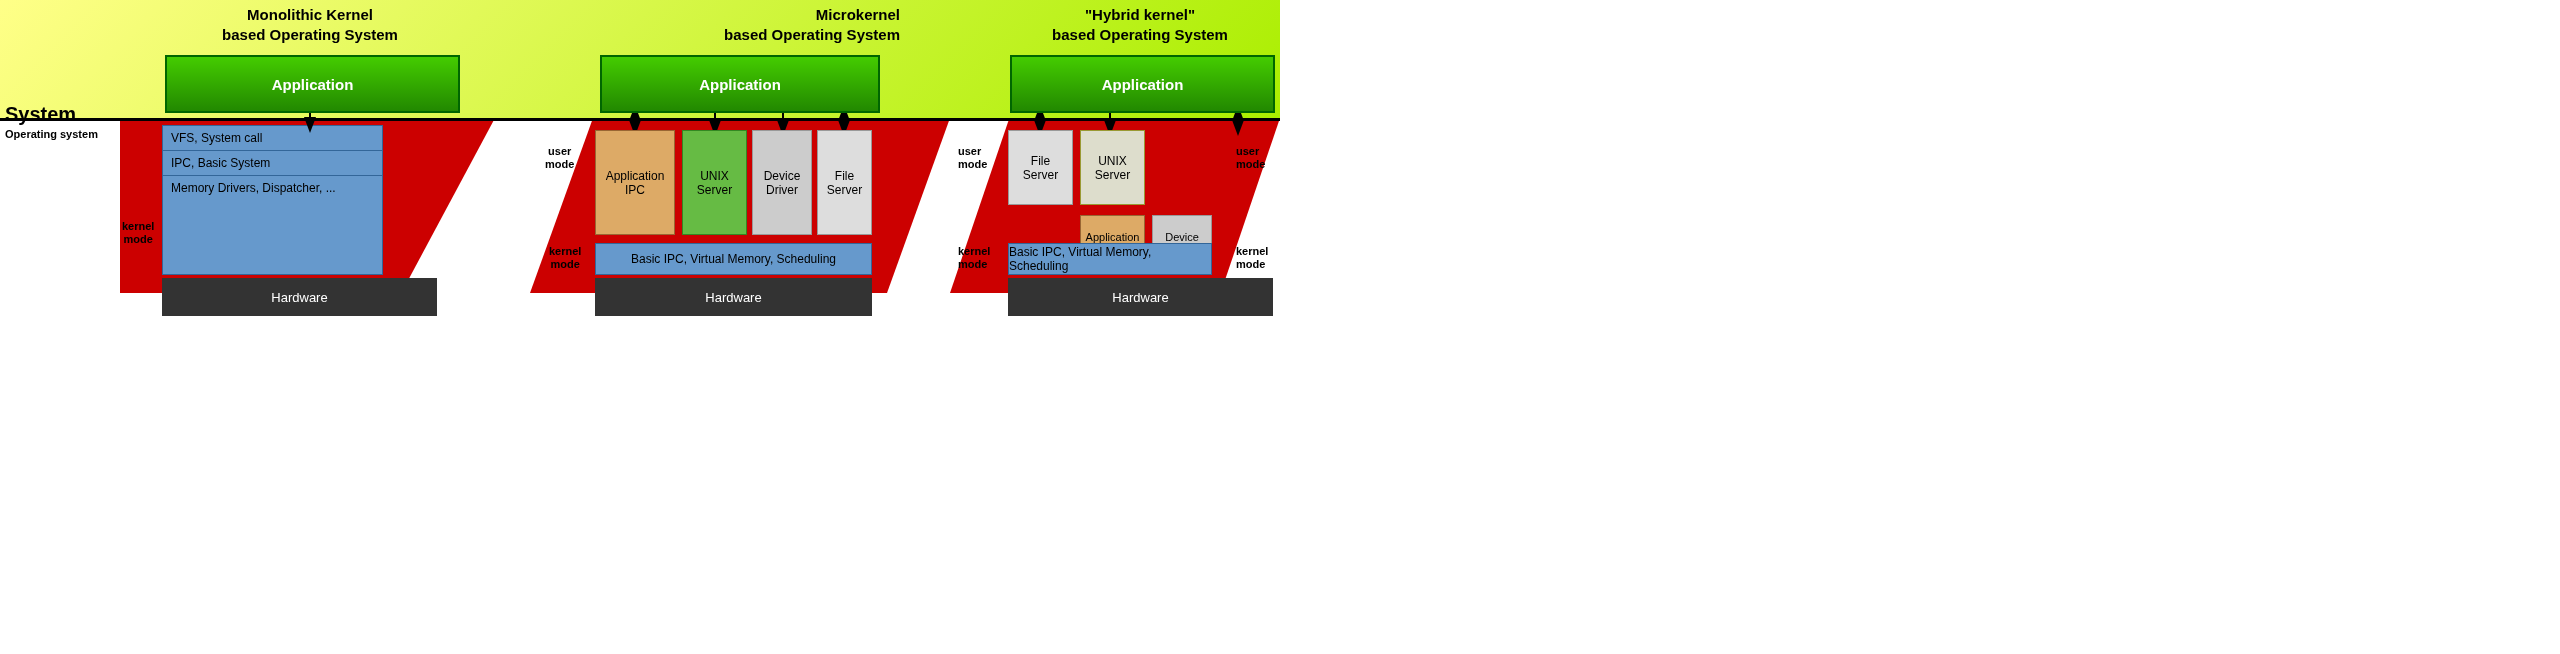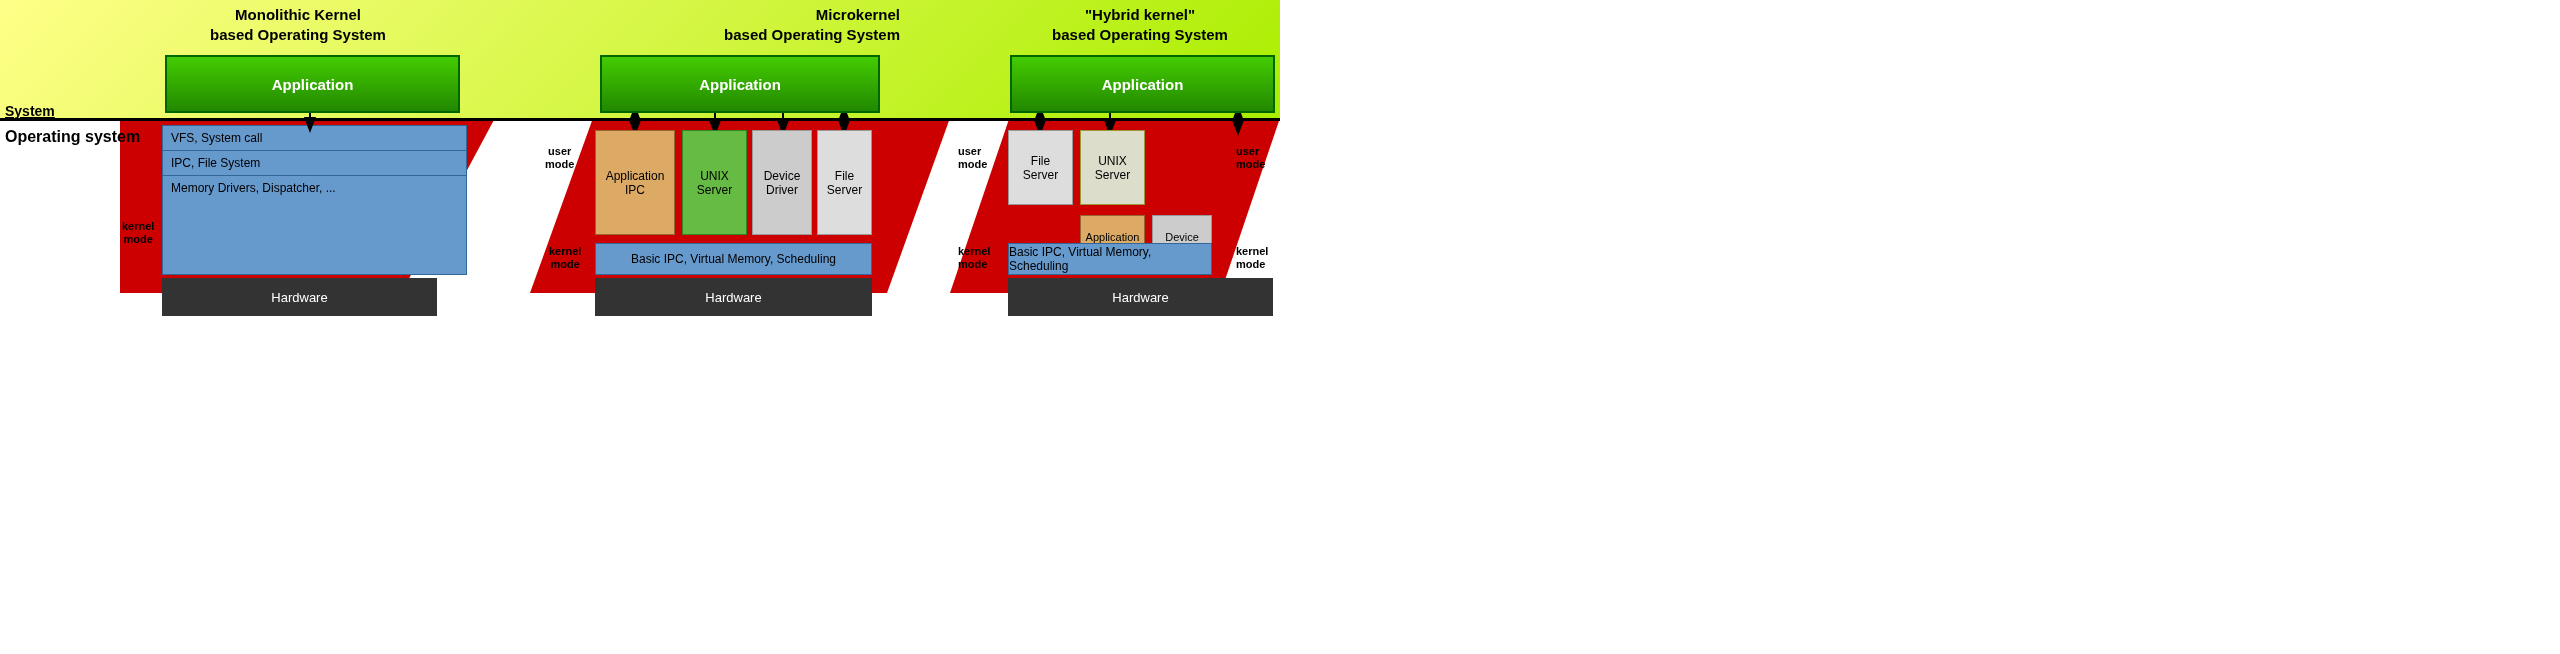--- a/index.html
+++ b/index.html
@@ -17,50 +17,49 @@
       width: 1280px;
       height: 327px;
       background: #fff;
     }
 
     
     .system-label {
       position: absolute;
       left: 5px;
       top: 103px;
-      font-size: 14px;
-      font-weight: bold;
-      z-index: 10;
-      text-decoration: underline;
+      font-size: 20px;
+      font-weight: bold;
+      z-index: 10;
     }
 
     .os-label {
       position: absolute;
       left: 5px;
       top: 128px;
-      font-size: 16px;
+      font-size: 11px;
       font-weight: bold;
       z-index: 10;
     }
 
     
     .divider-line {
       position: absolute;
       left: 0;
       right: 0;
       top: 118px;
       height: 3px;
       background: #000;
       z-index: 5;
     }
 
     
     .d1-title {
       position: absolute;
-      left: 148px;
+      left: 160px;
       top: 5px;
       width: 300px;
       text-align: center;
       font-size: 15px;
       font-weight: bold;
       z-index: 10;
       line-height: 1.3;
     }
 
     .d1-app {
@@ -102,21 +101,21 @@
       text-align: center;
       z-index: 10;
       line-height: 1.2;
     }
 
     
     .d1-blue-box {
       position: absolute;
       left: 162px;
       top: 125px;
-      width: 305px;
+      width: 221px;
       height: 150px;
       background: #6699cc;
       border: 1px solid #336699;
       z-index: 5;
     }
 
     .d1-blue-row {
       border-bottom: 1px solid #336699;
       padding: 5px 8px;
       font-size: 12px;
@@ -538,21 +537,21 @@
 
   <div class="d1-red-bg"></div>
 
   <div class="d1-kernel-mode">
     <span style="white-space:pre-line;">kernel
 mode</span>
   </div>
 
   <div class="d1-blue-box">
     <div class="d1-blue-row">VFS, System call</div>
-    <div class="d1-blue-row">IPC, File System</div>
+    <div class="d1-blue-row">IPC, Basic System</div>
     <div class="d1-blue-row">Memory Drivers, Dispatcher, ...</div>
   </div>
 
   <div class="d1-hardware">
     <span>Hardware</span>
   </div>
 
   <div class="d2-title">
     <span style="white-space:pre-line;">Microkernel
 based Operating System</span>

